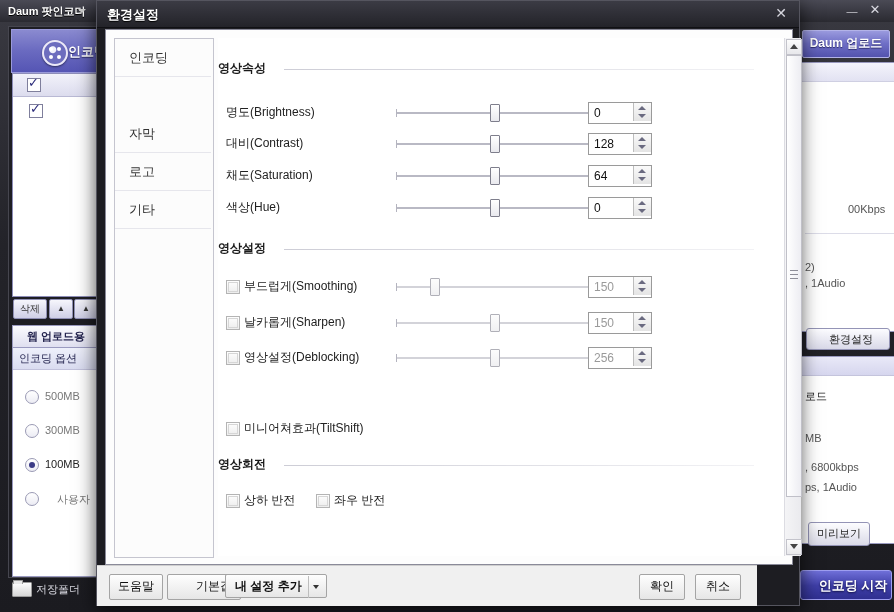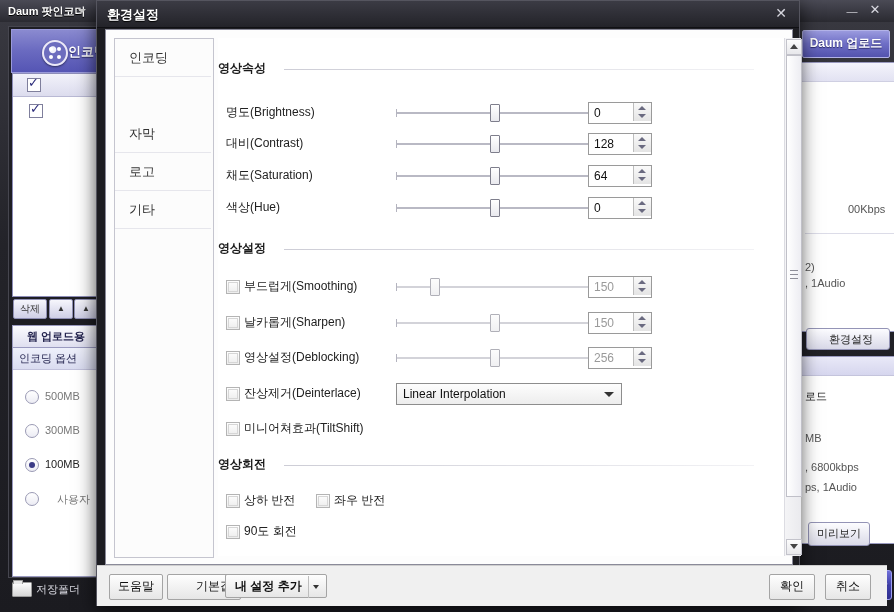--- a/index.html
+++ b/index.html
@@ -80,21 +80,21 @@
 
   
   .dlg{position:absolute;left:96px;top:0px;width:702px;height:604px;
        background:#1d1d22;border:1px solid #55555f;box-shadow:0 4px 18px rgba(0,0,0,.7);}
   .dlg-title{position:absolute;left:0;top:0;width:702px;height:26px;
        background:linear-gradient(#3b3b44,#232329);border-bottom:1px solid #101014;}
   .dlg-title-txt{position:absolute;left:10px;top:5px;color:#fff;font-weight:bold;font-size:13px;text-shadow:0 1px 1px #000;}
   .dlg-close{position:absolute;right:10px;top:4px;width:16px;height:16px;color:#d6d6de;
        font-size:14px;line-height:16px;text-align:center;}
   .dlg-body{position:absolute;left:8px;top:28px;width:686px;height:534px;background:#fdfdfd;border:1px solid #8a8a99;}
-  .dlg-foot{position:absolute;left:0;top:564px;width:790px;height:40px;background:#f0f0f0;border-top:1px solid #cfcfcf;}
+  .dlg-foot{position:absolute;left:0;top:564px;width:660px;height:40px;background:#f0f0f0;border-top:1px solid #cfcfcf;}
 
   
   .side{position:absolute;left:8px;top:8px;width:98px;height:518px;background:#fcfcfc;border:1px solid #c5c5cf;}
   .side-item{position:absolute;left:0;width:96px;height:38px;line-height:38px;padding-left:14px;
       box-sizing:border-box;font-size:13px;color:#333;border-bottom:1px solid #e6e6ec;}
   .side-item.sel{background:linear-gradient(#6f6fc8,#4d4db4);color:#fff;font-weight:bold;
       border-bottom:1px solid #3d3da0;text-shadow:0 1px 1px #24246a;}
   .side-chev{position:absolute;right:10px;top:13px;width:10px;height:12px;color:#e4e4ff;font-size:11px;line-height:12px;}
 
   
@@ -331,50 +331,38 @@
           <span class="thumb dis" style="left:272px;"></span>
           <span class="spin">
             <span class="spin-val dis">256</span>
             <span class="spin-btns">
               <span class="spin-up"></span>
               <span class="spin-dn"></span>
             </span>
           </span>
         </div>
 
-        <div class="row" style="top:343px;">
-          <span class="row-cbx"></span>
-          <span class="row-lbl chk">잔상제거(Deinterlace)</span>
-          <span class="combo">
-            <span class="combo-val">Linear Interpolation</span>
-            <span class="combo-arr"></span>
-          </span>
-        </div>
 
         <div class="row" style="top:378px;">
           <span class="row-cbx"></span>
           <span class="row-lbl chk">미니어쳐효과(TiltShift)</span>
         </div>
 
         <div class="sec" style="top:418px;width:552px;">
           <div class="sec-title">영상회전</div>
           <div class="sec-rule"></div>
         </div>
 
         <div class="row" style="top:450px;">
           <span class="row-cbx"></span>
           <span class="row-lbl chk">상하 반전</span>
           <span class="row-cbx" style="left:98px;"></span>
           <span class="row-lbl" style="left:116px;">좌우 반전</span>
         </div>
 
-        <div class="row" style="top:481px;">
-          <span class="row-cbx"></span>
-          <span class="row-lbl chk">90도 회전</span>
-        </div>
       </div>
 
       <div class="vscroll">
         <span class="vs-up">
             <span class="vs-arr"></span>
           </span>
         <span class="vs-thumb">
             <span class="vs-grip"></span>
           </span>
         <span class="vs-dn">

